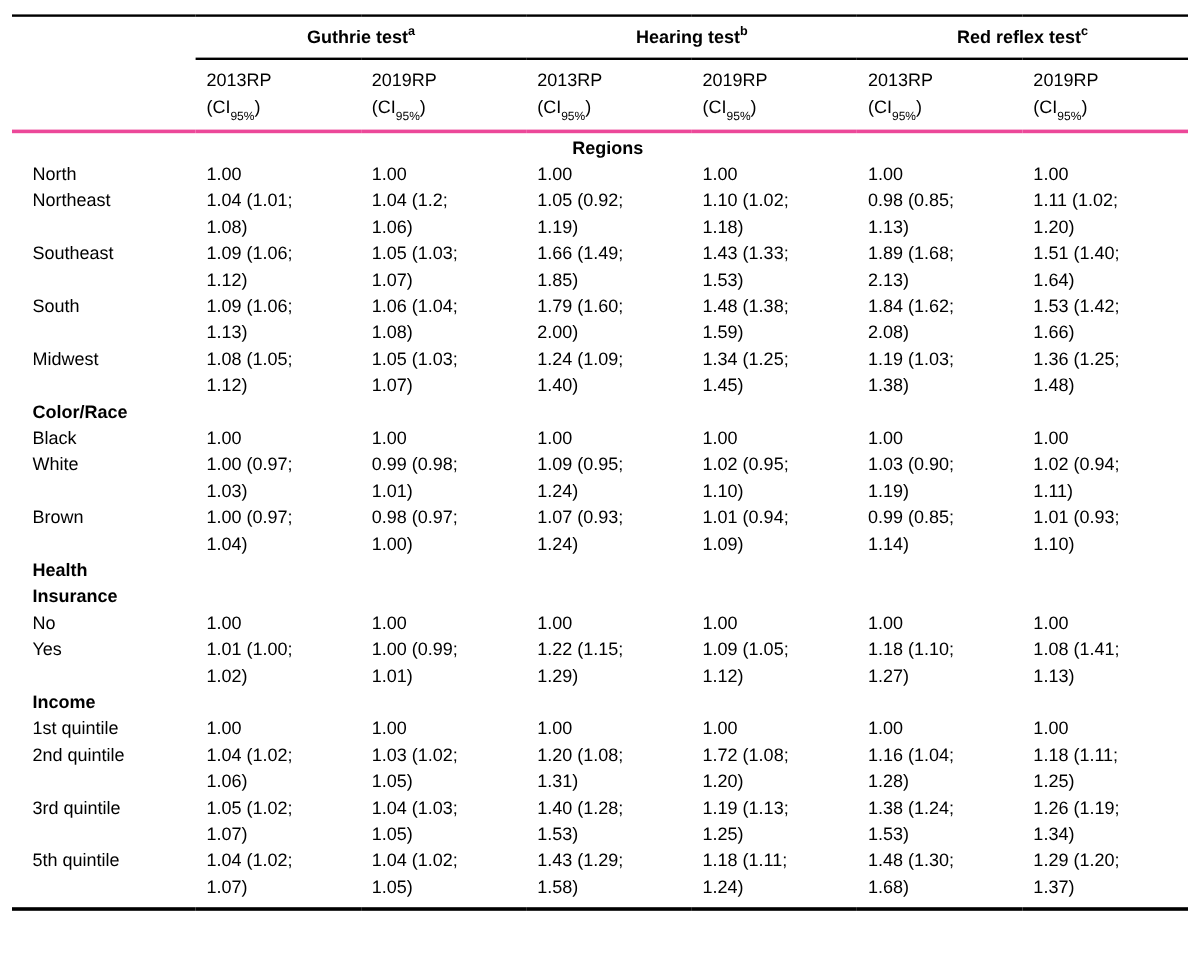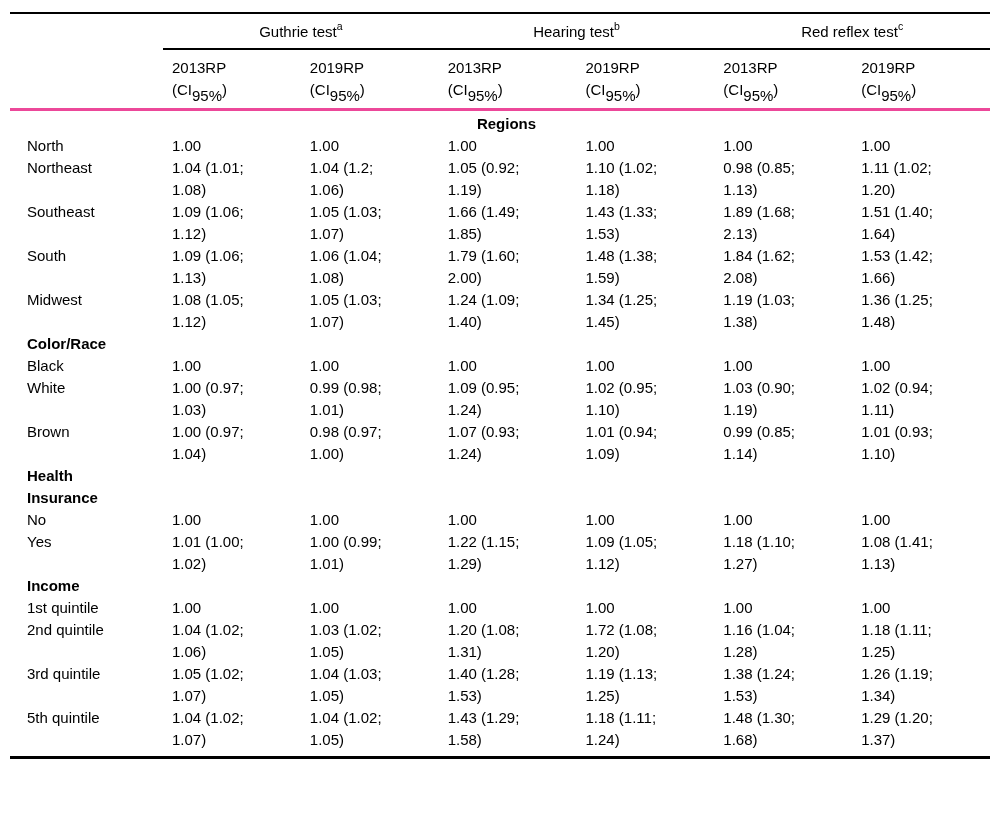--- a/index.html
+++ b/index.html
@@ -36,31 +36,31 @@
     vertical-align: top;
     font-weight: normal;
     padding: 0;
   }
   
   tr.groups th.group {
     height: 34px;
     vertical-align: middle;
     text-align: center;
     border-bottom: 2px solid #000;
-    font-weight: normal;
+    font-weight: bold;
   }
   tr.groups th.corner { border-bottom: none; }
   sup {
     font-size: 10.5px;
     line-height: 0;
     position: relative;
     top: -1px;
   }
   sub {
-    font-size: 15px;
+    font-size: 10px;
     line-height: 0;
     position: relative;
     bottom: -2px;
   }
   
   tr.sub th {
     padding: 7px 4px 7px 9px;
     line-height: 22px;
     border-bottom: 3px solid #ec4899;
     font-weight: normal;

